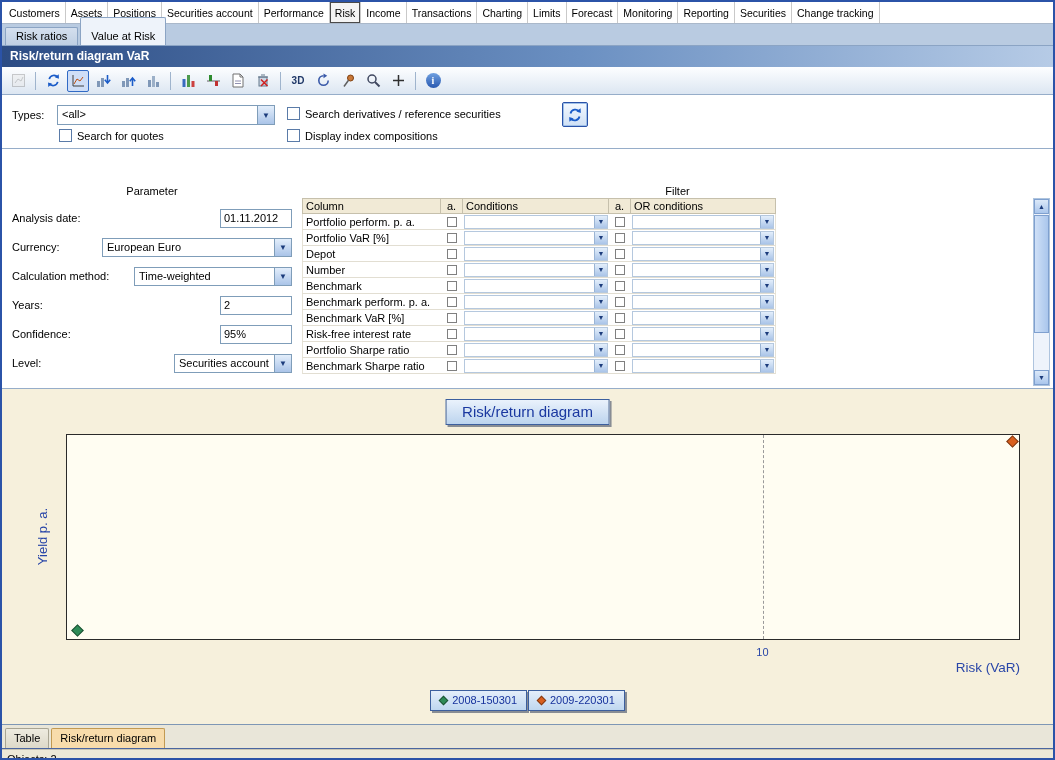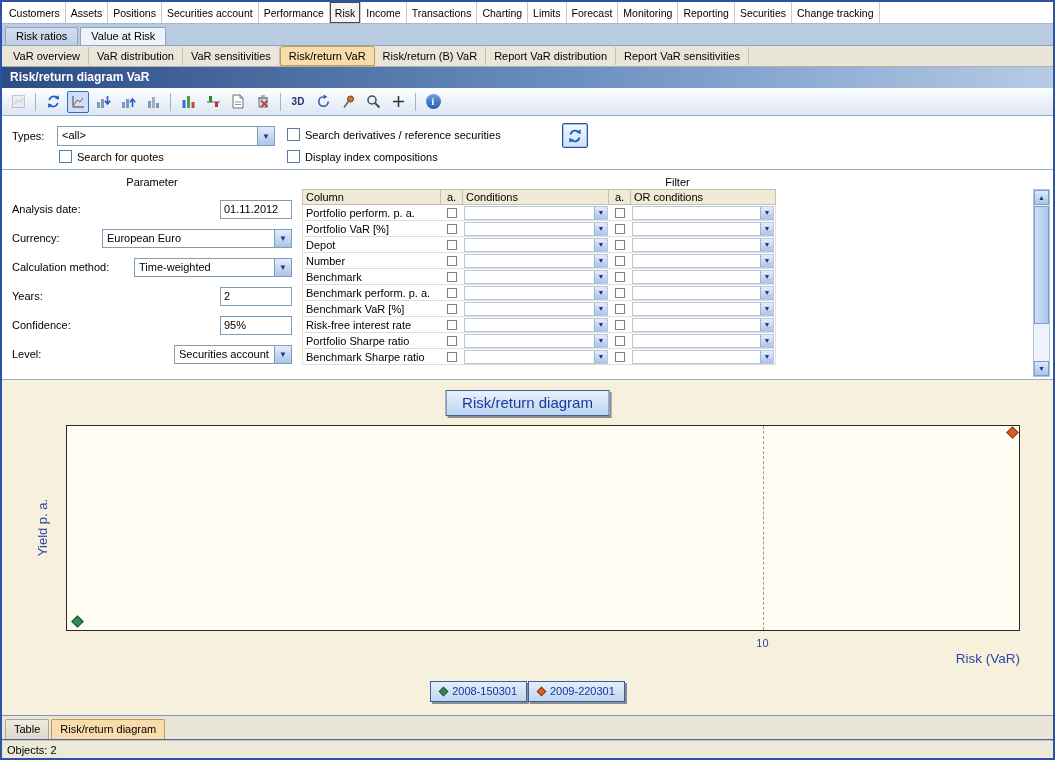--- a/index.html
+++ b/index.html
@@ -8,21 +8,21 @@
   .window { position:relative; width:1055px; height:760px; border:2px solid #2b53a8; background:#fff; overflow:hidden; }
 
   
   .menubar { height:22px; display:flex; align-items:stretch; background:#fff; border-bottom:1px solid #aab8ca; padding-left:2px; overflow:hidden; white-space:nowrap; }
   .menu-item { display:flex; align-items:center; padding:0 5px; font-weight:normal; font-size:10.5px; border-right:1px solid #c9c9c9; cursor:default; }
   .menu-item.sel { box-shadow: inset 0 0 0 1px #4a4a4a; background:#f4f4f4; }
 
   
   .tabs2 { height:22px; background:#b9cbe1; display:flex; align-items:flex-end; padding-left:3px; gap:2px; border-bottom:1px solid #8ba4c4; }
   .tab2 { padding:2px 10px 3px; border:1px solid #8ba4c4; border-bottom:none; background:linear-gradient(#d4dfee,#bfcfe3); border-radius:2px 2px 0 0; }
-  .tab2.sel { background:#eef3fa; padding-top:2px; }
+  .tab2.sel { background:#eef3fa; padding-top:12px; }
 
   
   .tabs3 { height:21px; background:#e9e6d9; display:flex; align-items:center; padding-left:3px; border-bottom:1px solid #b5b1a2; }
   .tab3 { padding:3px 8px; border-right:1px solid #c6c2b2; cursor:default; }
   .tab3.sel { background:#f8dcab; border:1px solid #c29a52; border-radius:3px 3px 0 0; }
 
   
   .titlebar { height:21px; line-height:21px; padding-left:8px; color:#fff; font-weight:bold; font-size:12px;
               background:linear-gradient(to right,#2c4c84,#6b90c2 55%,#b6cbe6); }
 
@@ -43,21 +43,21 @@
   .combo { position:absolute; background:#fff; border:1px solid #7f9db9; display:flex; align-items:stretch; height:20px; }
   .combo .val { flex:1; padding:2px 4px 0; overflow:hidden; white-space:nowrap; }
   .combo .dbtn { width:17px; background:linear-gradient(#e3eefb,#aac4e8); border-left:1px solid #7f9db9; display:flex; align-items:center; justify-content:center; color:#1c3c7c; font-size:8px; }
   .chk { position:absolute; display:flex; align-items:center; gap:5px; cursor:default; }
   .box { width:13px; height:13px; background:#fff; border:1px solid #5a7ba8; flex:none; }
   .refreshbtn { position:absolute; left:560px; top:7px; width:26px; height:25px; border:1px solid #2a52a8; border-radius:2px;
                 background:linear-gradient(#f4f9ff,#cfe0f5); box-shadow: inset 0 0 0 1px #9fc0e8;
                 display:flex; align-items:center; justify-content:center; }
 
   
-  .paramfilter { height:210px; position:relative; background:#fff; border-bottom:1px solid #96adc9; overflow:hidden; }
+  .paramfilter { height:210px; position:relative; background:#fff; border-bottom:1px solid #96adc9; overflow:hidden;margin-top:30px; }
   .sec-head { position:absolute; top:6px; }
   .ph { left:0; width:300px; text-align:center; }
   .fh { left:300px; right:0; text-align:center; }
   .plabel { position:absolute; left:10px; }
   .pinput { position:absolute; height:19px; border:1px solid #7f9db9; background:#fff; padding:2px 3px 0; }
   .pcombo { height:19px; }
 
   .ftable { position:absolute; left:300px; top:19px; width:474px; }
   .fhead { display:flex; height:16px; background:#f1ead6; border:1px solid #c6c0ac; }
   .fh-c { border-right:1px solid #c6c0ac; padding:1px 3px; overflow:hidden; white-space:nowrap; }
@@ -121,29 +121,20 @@
     <div class="menu-item">Reporting</div>
     <div class="menu-item">Securities</div>
     <div class="menu-item">Change tracking</div>
   </div>
 
   <div class="tabs2">
     <div class="tab2">Risk ratios</div>
     <div class="tab2 sel">Value at Risk</div>
   </div>
 
-  <div class="tabs3">
-    <div class="tab3">VaR overview</div>
-    <div class="tab3">VaR distribution</div>
-    <div class="tab3">VaR sensitivities</div>
-    <div class="tab3 sel">Risk/return VaR</div>
-    <div class="tab3">Risk/return (B) VaR</div>
-    <div class="tab3">Report VaR distribution</div>
-    <div class="tab3">Report VaR sensitivities</div>
-  </div>
 
   <div class="titlebar">Risk/return diagram VaR</div>
 
   <div class="toolbar">
     <div class="tbtn disabled">
       <svg width="15" height="15" viewBox="0 0 15 15">
           <rect x="1.5" y="1.5" width="12" height="12" fill="#e8e8e8" stroke="#909090"></rect>
           <path d="M4 10 L7 6 L10 8 L12 4" stroke="#909090" fill="none"></path>
         </svg>
     </div>

